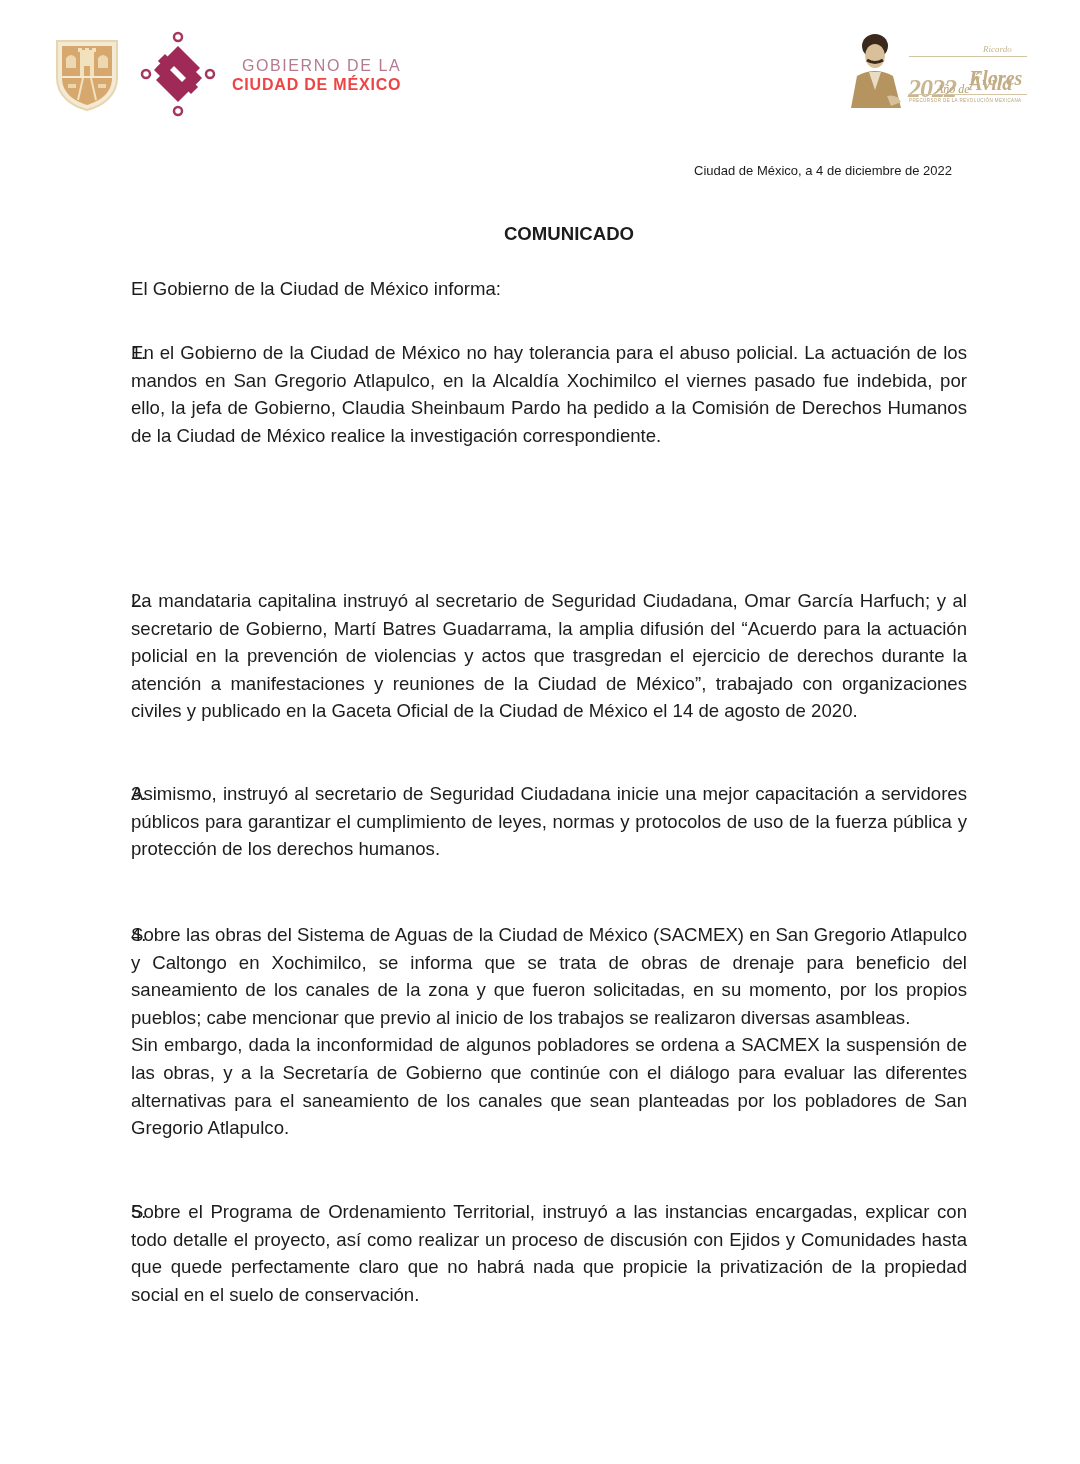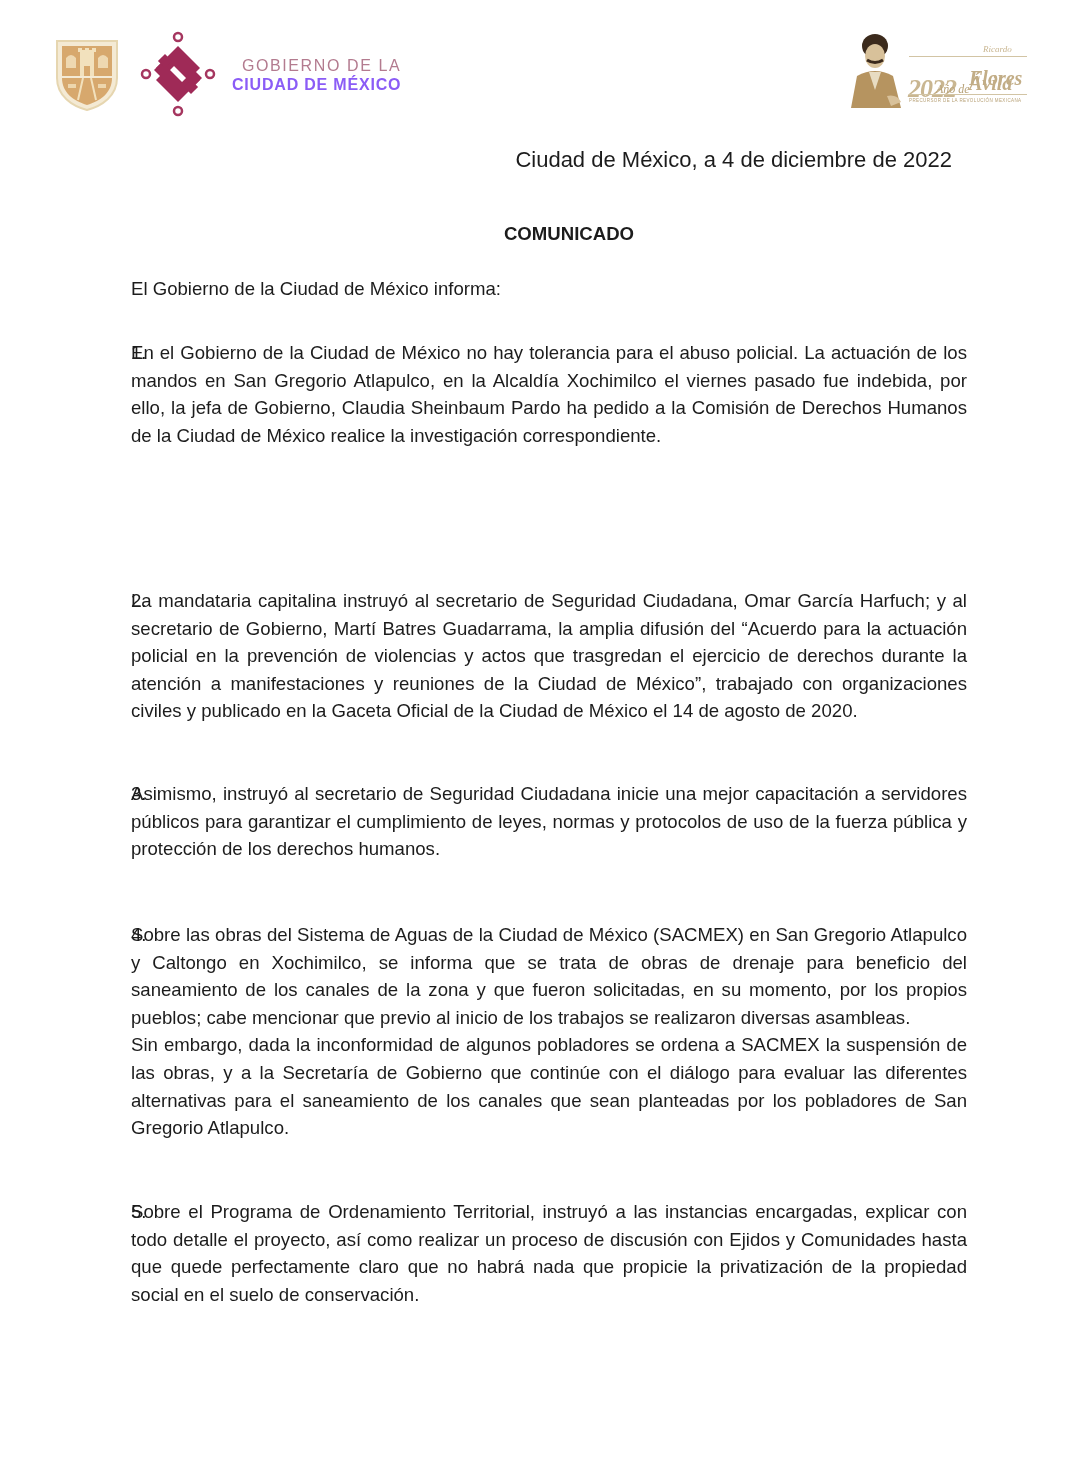--- a/index.html
+++ b/index.html
@@ -6,36 +6,36 @@
   body {
     width: 1080px; height: 1464px; position: relative; overflow: hidden;
     font-family: "Liberation Sans", "DejaVu Sans", sans-serif;
     color: #1a1a1a;
   }
   .header { position: absolute; top: 0; left: 0; width: 1080px; height: 130px; }
   .shield { position: absolute; left: 54px; top: 38px; width: 66px; height: 74px; }
   .knot { position: absolute; left: 140px; top: 30px; width: 76px; height: 88px; }
   .gov-text { position: absolute; left: 232px; top: 56px; line-height: 19px; text-align: right; }
   .gov-line1 { font-size: 16px; letter-spacing: 1.6px; color: #b37b8f; font-weight: normal; display: block; }
-  .gov-line2 { font-size: 16px; letter-spacing: 0.8px; color: #8b5cf6; font-weight: bold; display: block; }
+  .gov-line2 { font-size: 16px; letter-spacing: 0.8px; color: #ef4444; font-weight: bold; display: block; }
   .magon { position: absolute; left: 843px; top: 30px; width: 190px; height: 82px; }
   .magon-year { position: absolute; left: 65px; top: 28px; font-family: "Liberation Serif", serif; font-weight: bold; font-style: italic; font-size: 26px; color: #c9b691; letter-spacing: -1px; margin-top: 16px; }
   .magon-name1 { position: absolute; left: 126px; top: 22px; font-family: "Liberation Serif", serif; font-style: italic; font-weight: bold; font-size: 20px; color: #c2ad86; margin-top: 15px; }
   .magon-name2 { position: absolute; left: 126px; top: 42px; font-family: "Liberation Serif", serif; font-style: italic; font-weight: bold; font-size: 20px; color: #c2ad86; }
   .magon-small { position: absolute; left: 140px; top: 14px; font-family: "Liberation Serif", serif; font-style: italic; font-size: 9px; color: #c9b691; }
   .magon-ano { position: absolute; left: 93px; top: 52px; font-family: "Liberation Serif", serif; font-style: italic; font-size: 12px; color: #b8a278; }
   .magon-tag { position: absolute; left: 66px; top: 68px; font-size: 4.5px; letter-spacing: 0.4px; color: #b8a278; white-space: nowrap; }
   .magon-rule { position: absolute; left: 66px; height: 1px; background: #d2c4a4; width: 118px; }
 
   .doc {
     position: absolute; left: 0; top: 0; width: 1080px;
     font-family: "Liberation Sans", "DejaVu Sans", sans-serif;
     font-size: 18.6px; line-height: 27.6px; color: #1c1c1c;
   }
-  .date { position: absolute; top: 146px; right: 128px; text-align: right; white-space: nowrap; font-size: 22px; }
+  .date { position: absolute; top: 157px; right: 128px; text-align: right; white-space: nowrap; font-size: 13px; }
   .title { position: absolute; top: 220px; left: 0; width: 1138px; text-align: center; font-weight: bold; font-size: 18.6px; }
   .intro { position: absolute; top: 275px; left: 131px; white-space: nowrap; }
   .item { position: absolute; left: 131px; width: 836px; }
   .item .num { position: absolute; left: 0; top: 0; width: 30px; }
   .item .body { text-align: justify; }
   .item .body p { margin: 0; text-align: justify; }
   .item .body p.last { text-align-last: left; }
 </style>
 </head>
 <body>

